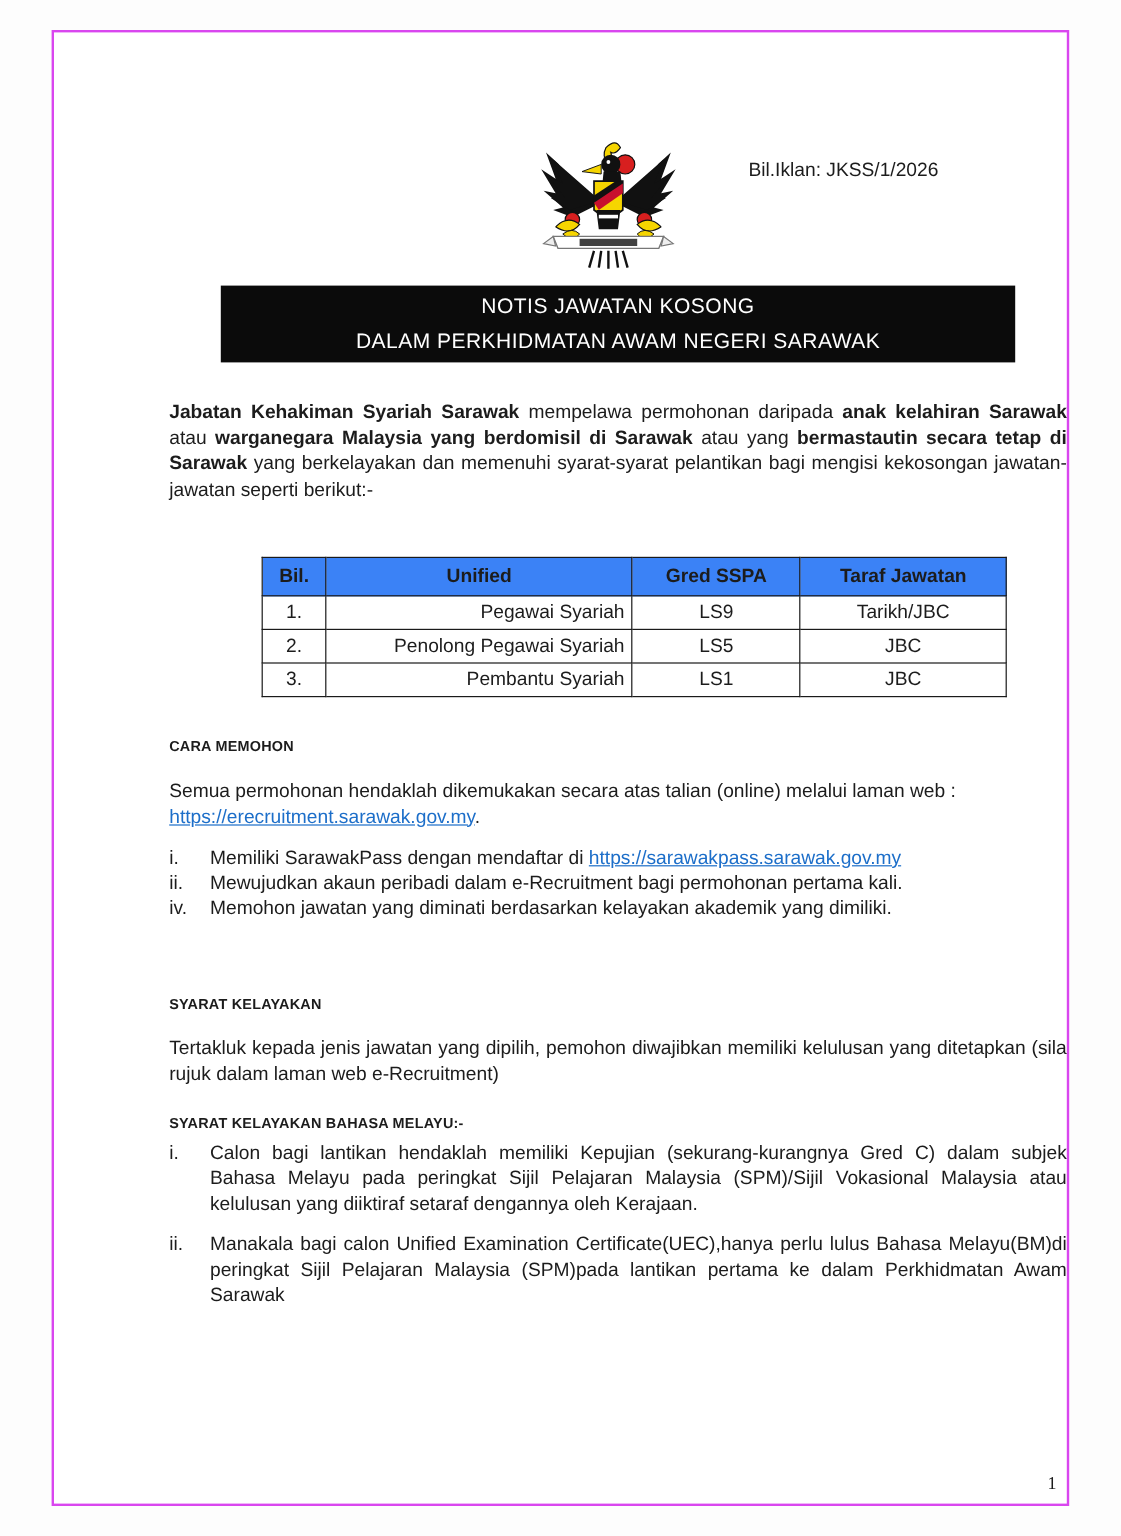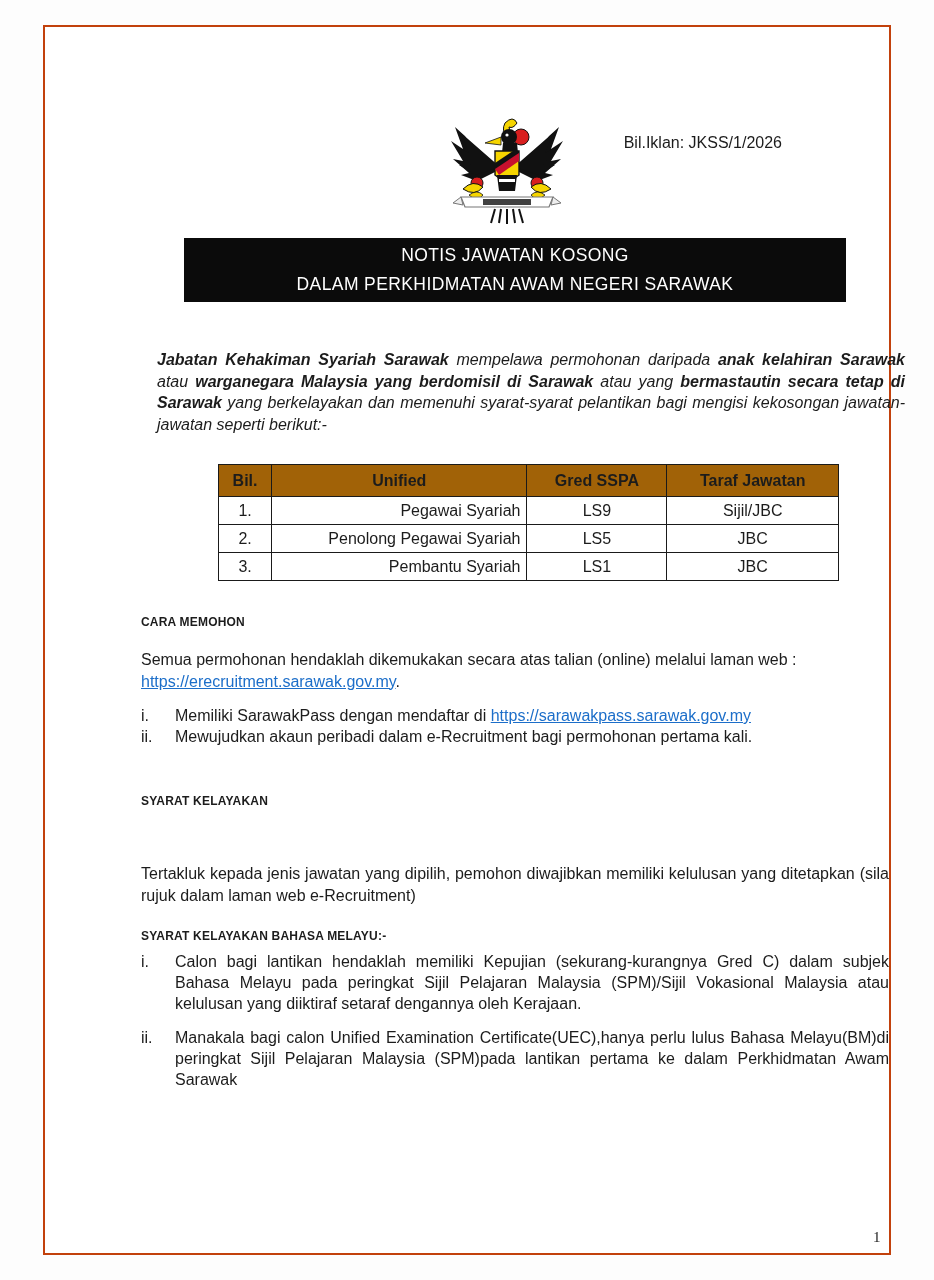--- a/index.html
+++ b/index.html
@@ -3,41 +3,41 @@
 <meta charset="utf-8">
 <style>
   html,body{margin:0;padding:0;background:#ffffff;}
   .screen{
     position:relative;width:934px;height:1280px;background:#fdfdfd;
     font-family:"Liberation Sans","DejaVu Sans",sans-serif;color:#1c1c1c;
     overflow:hidden;
   }
   .frame{
     position:absolute;left:43px;top:25px;width:844px;height:1226px;
-    border:2px solid #c2410c;background:#ffffff;
+    border:2px solid #d946ef;background:#ffffff;
   }
   .crest{position:absolute;left:398px;top:84px;width:128px;height:114px;}
   .bil-iklan{position:absolute;top:107px;right:107px;font-size:16px;color:#1c1c1c;}
   .banner{
     position:absolute;left:139px;top:211px;width:662px;height:64px;
     background:#0b0b0b;color:#ffffff;text-align:center;
     font-weight:normal;font-size:17.5px;line-height:29px;letter-spacing:0.4px;
     padding-top:3px;box-sizing:border-box;
   }
   .intro{
-    position:absolute;left:96px;top:306px;width:748px;margin:16px;
-    font-size:16px;line-height:21.6px;text-align:justify;font-style:italic;
+    position:absolute;left:96px;top:306px;width:748px;margin:0;
+    font-size:16px;line-height:21.6px;text-align:justify;
   }
   .intro b{font-weight:bold;}
   .jobs-table{
     position:absolute;left:173px;top:437px;width:621px;
     border-collapse:collapse;font-size:16px;
   }
   .jobs-table th,.jobs-table td{border:1.6px solid #1a1a1a;padding:0 6px;}
-  .jobs-table th{background:#a16207;font-weight:bold;height:31px;text-align:center;}
+  .jobs-table th{background:#3b82f6;font-weight:bold;height:31px;text-align:center;}
   .jobs-table td{height:27px;text-align:center;}
   .jobs-table td.left{text-align:right;padding-left:12px;}
   .col-bil{width:52px;}.col-jaw{width:250px;}.col-gred{width:137px;}.col-taraf{width:168px;}
   .sec-heading{
     position:absolute;left:96px;margin:0;font-size:12px;font-weight:bold;letter-spacing:0.2px;
   }
   .para{position:absolute;left:96px;width:748px;margin:0;font-size:16px;line-height:21.6px;}
   .just{text-align:justify;}
   a.doc-link{color:#1c6ec9;text-decoration:underline;margin-top:38px;}
   .rlist{position:absolute;left:96px;width:748px;font-size:16px;line-height:20.8px;}
@@ -131,21 +131,21 @@
           <th>Unified</th>
           <th>Gred SSPA</th>
           <th>Taraf Jawatan</th>
         </tr>
       </thead>
       <tbody>
         <tr>
           <td>1.</td>
           <td class="left">Pegawai Syariah</td>
           <td>LS9</td>
-          <td>Sijil/JBC</td>
+          <td>Tarikh/JBC</td>
         </tr>
         <tr>
           <td>2.</td>
           <td class="left">Penolong Pegawai Syariah</td>
           <td>LS5</td>
           <td>JBC</td>
         </tr>
         <tr>
           <td>3.</td>
           <td class="left">Pembantu Syariah</td>
@@ -161,23 +161,27 @@
 
     <div class="rlist" style="top:679px;">
       <div class="item">
         <span class="num">i.</span>
         <span class="txt"><span>Memiliki SarawakPass dengan mendaftar di </span><a class="doc-link" href="#">https://sarawakpass.sarawak.gov.my</a></span>
       </div>
       <div class="item">
         <span class="num">ii.</span>
         <span class="txt">Mewujudkan akaun peribadi dalam e-Recruitment bagi permohonan pertama kali.</span>
       </div>
-    </div>
-
-    <h3 class="sec-heading" style="top:767px;">SYARAT KELAYAKAN</h3>
+      <div class="item">
+        <span class="num">iv.</span>
+        <span class="txt">Memohon jawatan yang diminati berdasarkan kelayakan akademik yang dimiliki.</span>
+      </div>
+    </div>
+
+    <h3 class="sec-heading" style="top:803px;">SYARAT KELAYAKAN</h3>
 
     <p class="para just" style="top:836px;">Tertakluk kepada jenis jawatan yang dipilih, pemohon diwajibkan memiliki kelulusan yang ditetapkan (sila rujuk dalam laman web e-Recruitment)</p>
 
     <h3 class="sec-heading" style="top:902px;">SYARAT KELAYAKAN BAHASA MELAYU:-</h3>
 
     <div class="rlist bm-list" style="top:924px;line-height:21.2px;">
       <div class="item gap">
         <span class="num">i.</span>
         <span class="txt">Calon bagi lantikan hendaklah memiliki Kepujian (sekurang-kurangnya Gred C) dalam subjek Bahasa Melayu pada peringkat Sijil Pelajaran Malaysia (SPM)/Sijil Vokasional  Malaysia atau  kelulusan yang diiktiraf setaraf dengannya  oleh Kerajaan.</span>
       </div>

